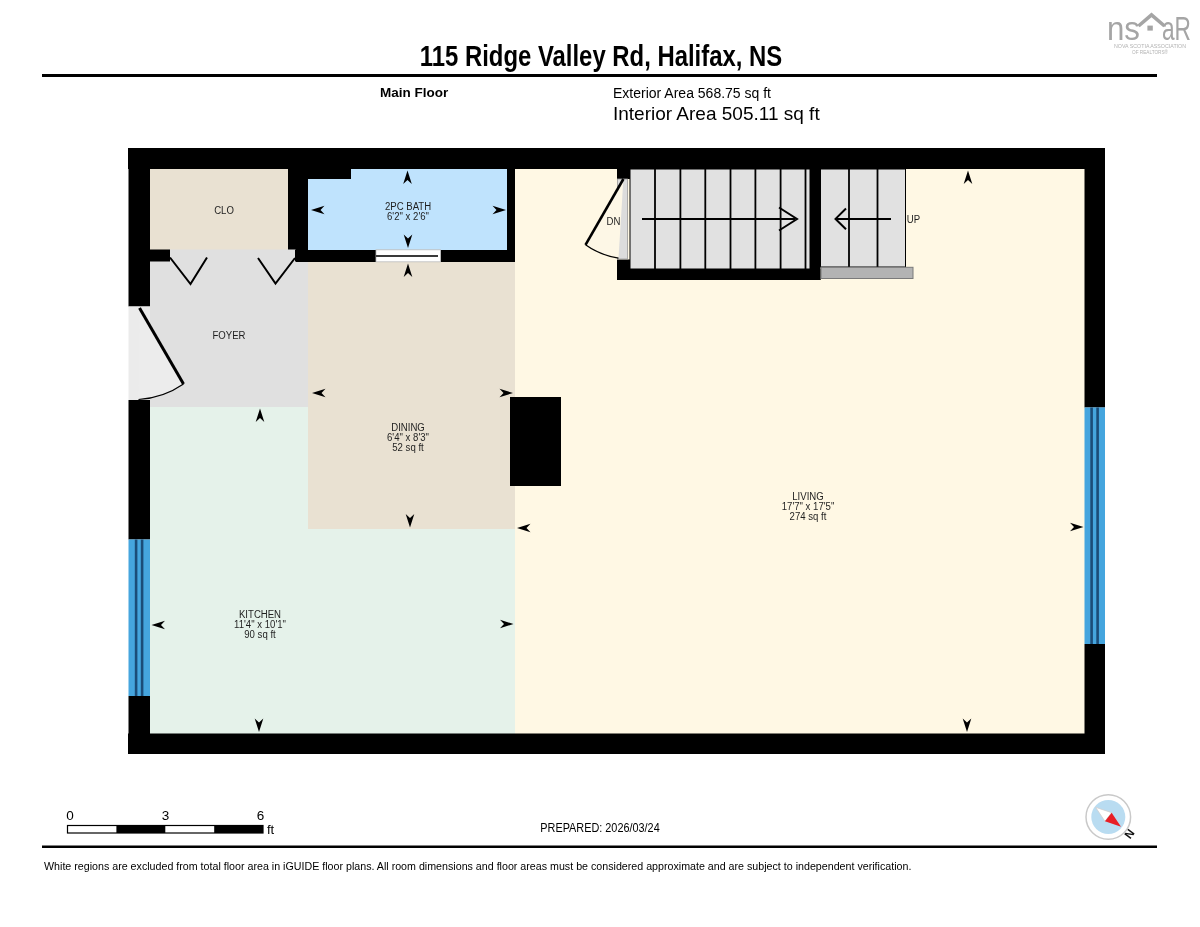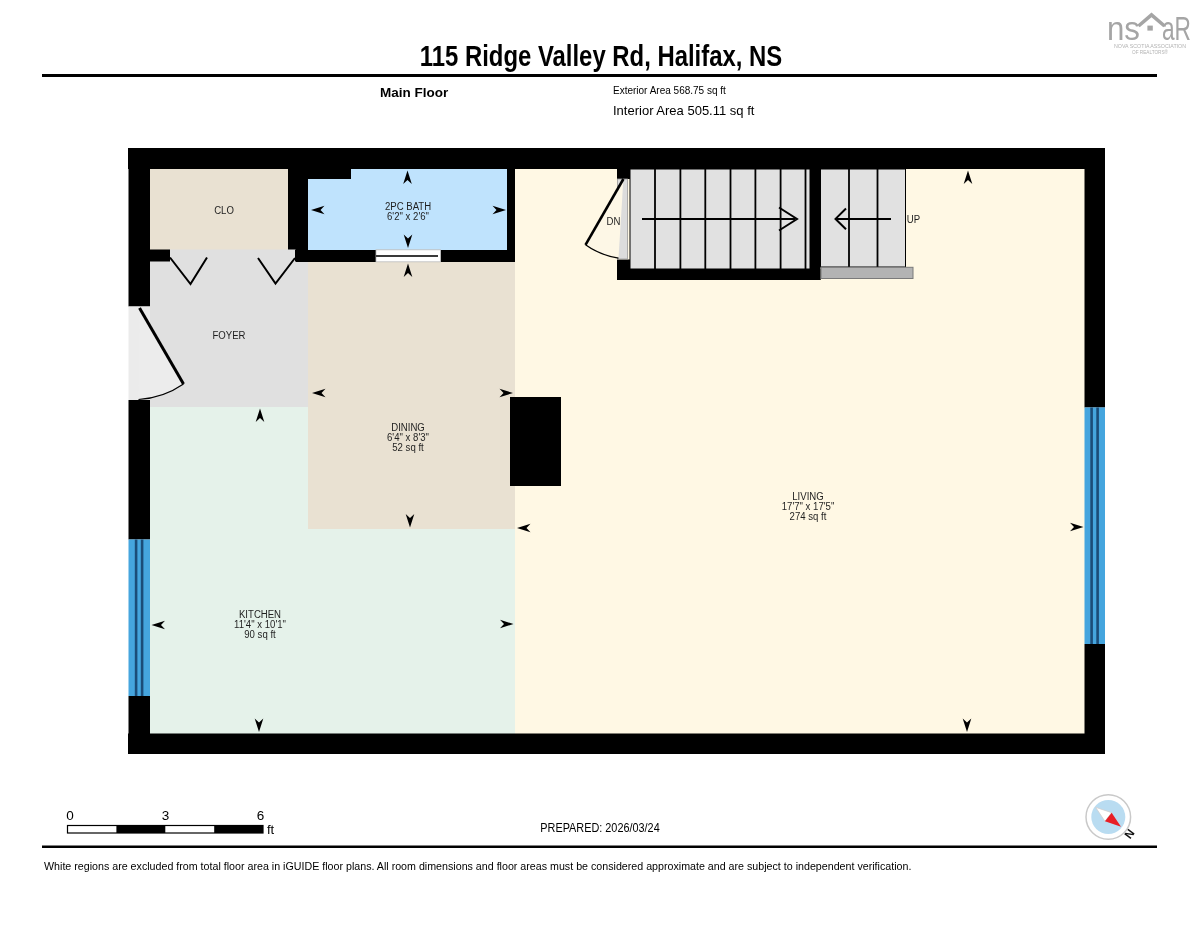--- a/index.html
+++ b/index.html
@@ -10,23 +10,23 @@
 <body>
 
 <svg class="abs" style="left:0;top:0;" width="1200" height="140" viewBox="0 0 1200 140">
   <text transform="translate(601,66) scale(0.824,1)" text-anchor="middle" font-size="29" font-weight="bold" fill="#000">115 Ridge Valley Rd, Halifax, NS</text>
 </svg>
 
 <div class="abs" style="left:42px;top:74px;width:1115px;height:3px;background:#000;"></div>
 
 <div class="abs" style="left:380px;top:84.5px;width:220px;font-size:13.5px;font-weight:bold;color:#000;">Main Floor</div>
 
-<div class="abs" style="left:613px;top:85px;font-size:10px;color:#000;">Exterior Area 568.75 sq ft</div>
-
-<div class="abs" style="left:613px;top:103px;font-size:13px;color:#000;">Interior Area 505.11 sq ft</div>
+<div class="abs" style="left:613px;top:85px;font-size:14px;color:#000;">Exterior Area 568.75 sq ft</div>
+
+<div class="abs" style="left:613px;top:103px;font-size:19px;color:#000;">Interior Area 505.11 sq ft</div>
 
 <svg class="abs" style="left:1095px;top:5px;" width="105" height="60" viewBox="0 0 105 60">
 
   <text x="12" y="35" font-size="33" fill="#a5a5a5" font-family="Liberation Sans, sans-serif" textLength="33" lengthAdjust="spacingAndGlyphs">ns</text>
 
   <text x="67" y="35" font-size="33" fill="#a5a5a5" font-family="Liberation Sans, sans-serif" textLength="29" lengthAdjust="spacingAndGlyphs">aR</text>
 
   <polyline points="43.5,21 56.5,9.8 69.5,21" stroke="#a5a5a5" stroke-width="3.6" fill="none"></polyline>
 
   <rect x="52.4" y="20.6" width="5.4" height="5" fill="#a5a5a5"></rect>

